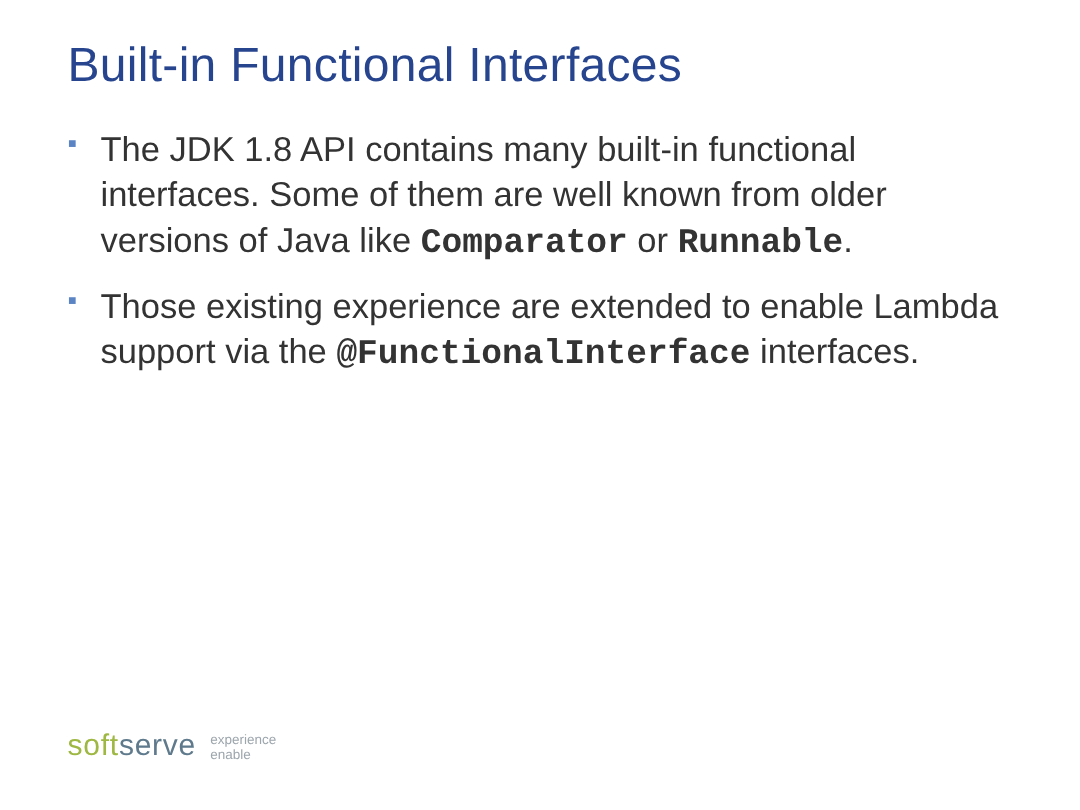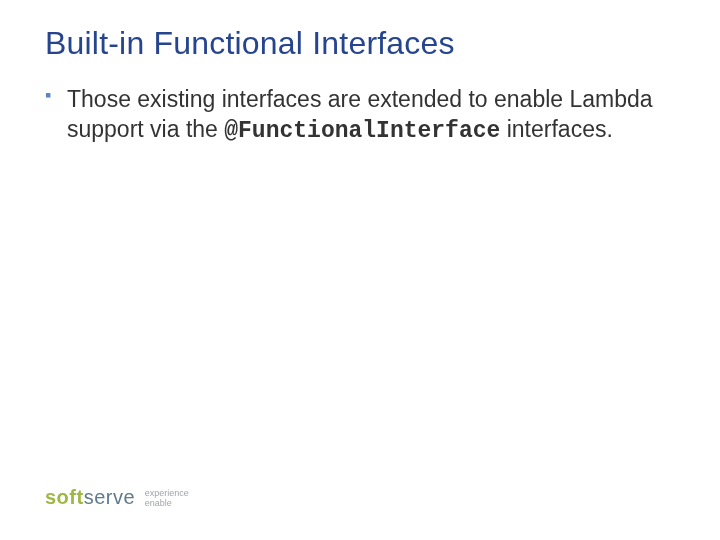--- a/index.html
+++ b/index.html
@@ -54,21 +54,21 @@
   }
   .logo {
     position: absolute;
     left: 45px;
     bottom: 32px;
     font-size: 20px;
     line-height: 1;
   }
   .logo .soft {
     color: #9eb843;
-    font-weight: 700;
+    font-weight: 400;
     letter-spacing: 0.5px;
   }
   .logo .serve {
     color: #5f7a8c;
     font-weight: 400;
     letter-spacing: 0.5px;
   }
   .logo .tagline {
     display: inline-block;
     color: #9da6ad;
@@ -81,21 +81,24 @@
   .logo .tagline span { display: block; }
 </style>
 </head>
 <body>
 
 <div class="slide">
   <h1 class="title">Built-in Functional Interfaces</h1>
 
   <ul class="bullets">
     <li>
-      <span>Those existing interfaces are extended to enable Lambda support via the </span><span class="code">@FunctionalInterface</span><span> interfaces.</span>
+      <span>The JDK 1.8 API contains many built-in functional interfaces. Some of them are well known from older versions of Java like </span><span class="code">Comparator</span><span> or </span><span class="code">Runnable</span><span>.</span>
+    </li>
+    <li>
+      <span>Those existing experience are extended to enable Lambda support via the </span><span class="code">@FunctionalInterface</span><span> interfaces.</span>
     </li>
   </ul>
 
   <div class="logo">
     <span class="soft">soft</span><span class="serve">serve</span>
     <span class="tagline">
       <span>experience</span>
       <span>enable</span>
     </span>
   </div>

